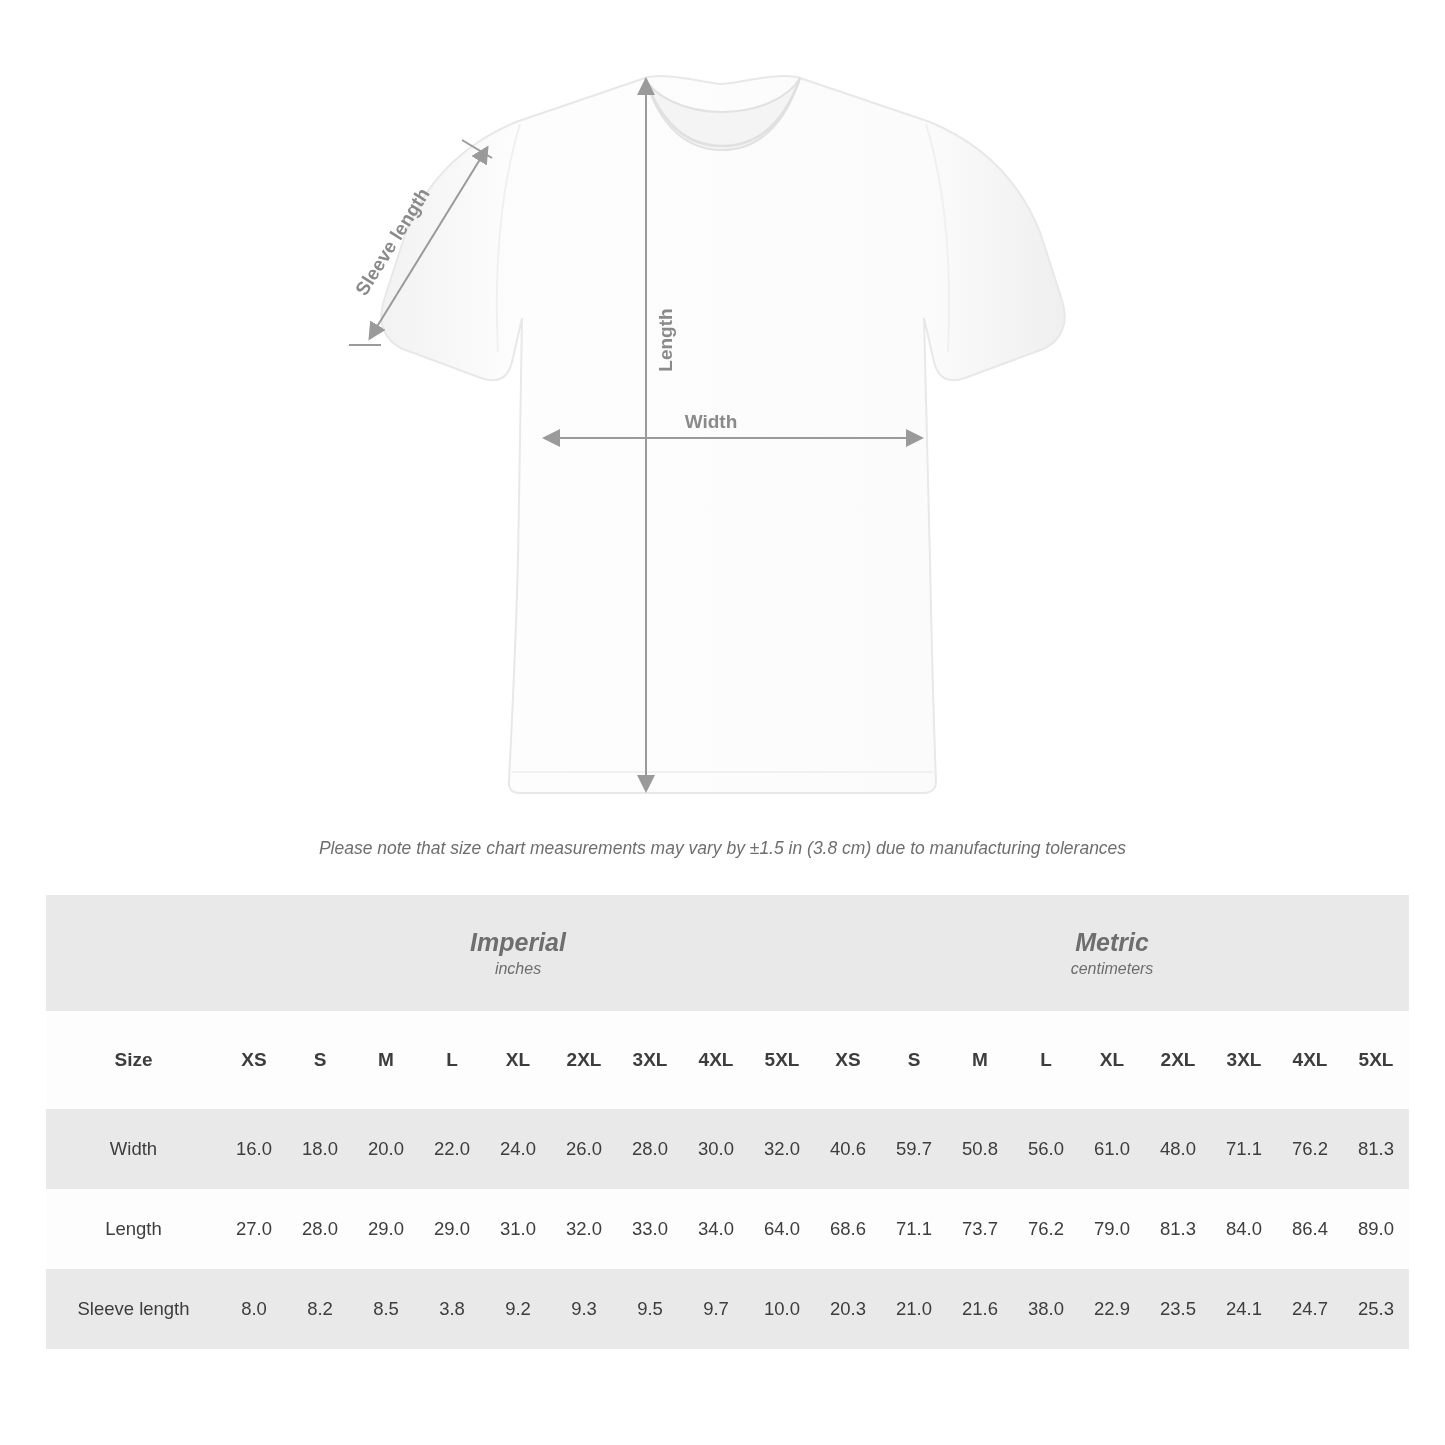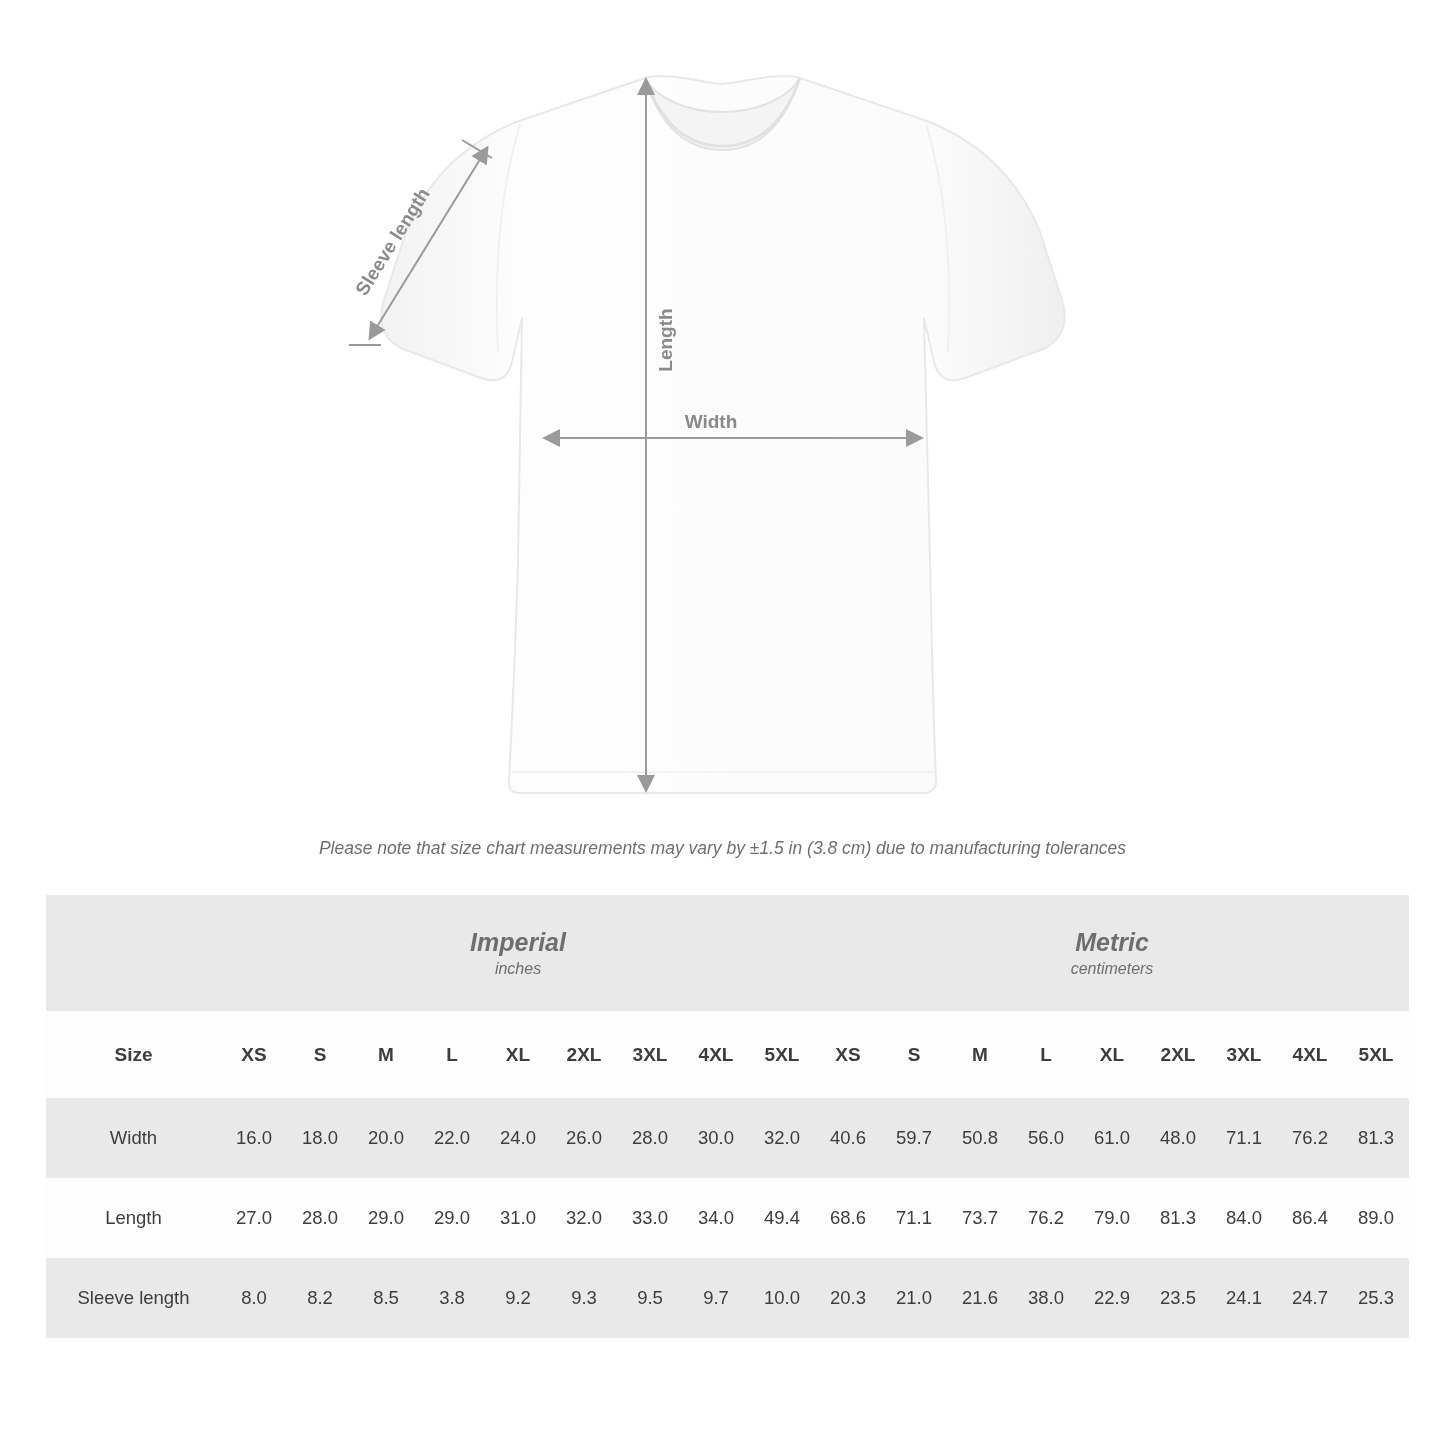--- a/index.html
+++ b/index.html
@@ -79,21 +79,21 @@
     font-style: italic;
     color: #6e6e6e;
     padding-top: 4px;
   }
   .blank-head {
     background: #e9e9e9;
   }
 
   
   tr.row-head td {
-    height: 87px;
+    height: 98px;
     background: #fdfdfd;
     font-size: 19px;
     font-weight: bold;
     color: #3d3d3d;
     vertical-align: middle;
   }
   tr.row-head td.rowlabel {
     background: #fdfdfd;
   }
 
@@ -278,21 +278,21 @@
       <tr class="row-data plain">
         <td class="rowlabel">Length</td>
         <td>27.0</td>
         <td>28.0</td>
         <td>29.0</td>
         <td>29.0</td>
         <td>31.0</td>
         <td>32.0</td>
         <td>33.0</td>
         <td>34.0</td>
-        <td>49.4</td>
+        <td>64.0</td>
         <td>68.6</td>
         <td>71.1</td>
         <td>73.7</td>
         <td>76.2</td>
         <td>79.0</td>
         <td>81.3</td>
         <td>84.0</td>
         <td>86.4</td>
         <td>89.0</td>
       </tr>

